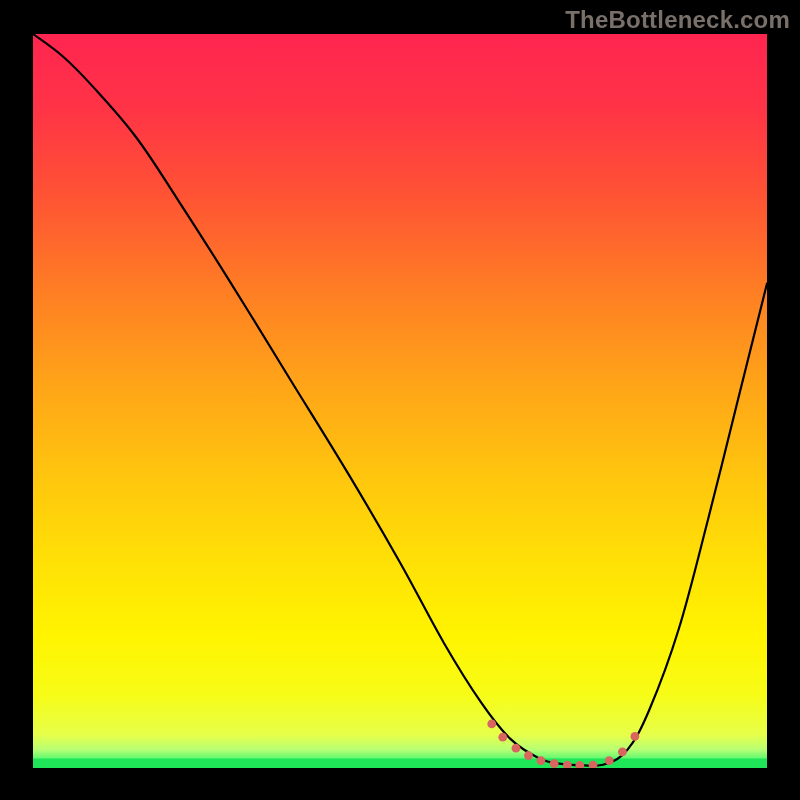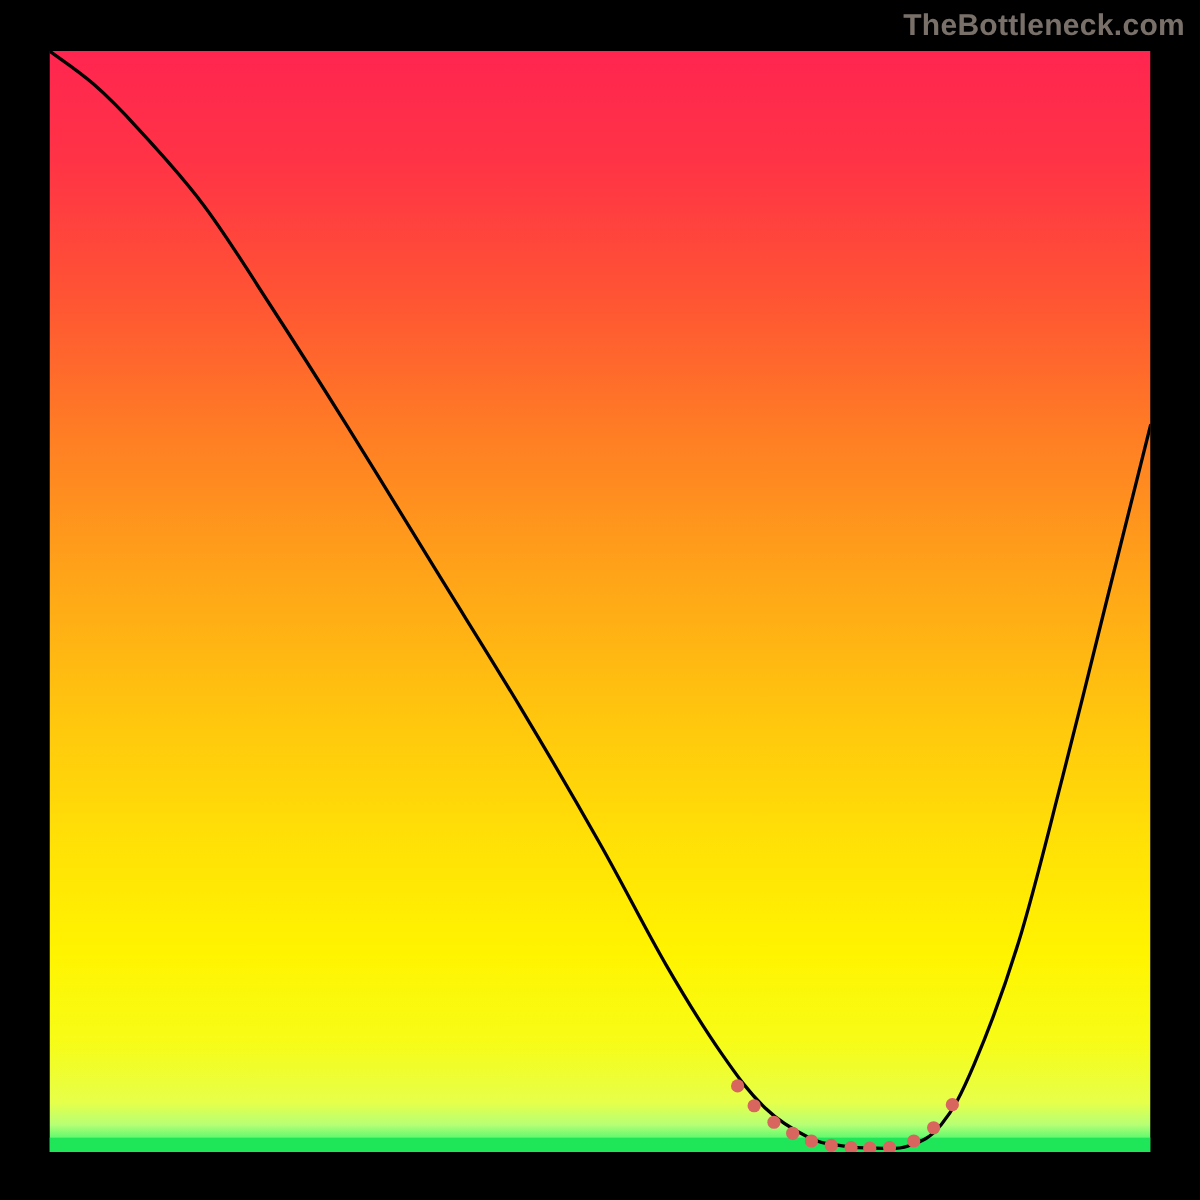--- a/index.html
+++ b/index.html
@@ -3,21 +3,21 @@
 <meta charset="utf-8">
 <style>
   * { margin: 0; padding: 0; box-sizing: border-box; }
   html, body { width: 800px; height: 800px; background: #000; overflow: hidden; }
   .wrap { position: relative; width: 800px; height: 800px; background: #000; }
   .attribution {
     position: absolute;
     top: 6px;
     right: 10px;
     font-family: Arial, Helvetica, sans-serif;
-    font-size: 20px;
+    font-size: 24px;
     font-weight: bold;
     color: #79706a;
     letter-spacing: 0.2px;
   }
   .chart {
     position: absolute;
     left: 33px;
     top: 34px;
     width: 734px;
     height: 734px;

